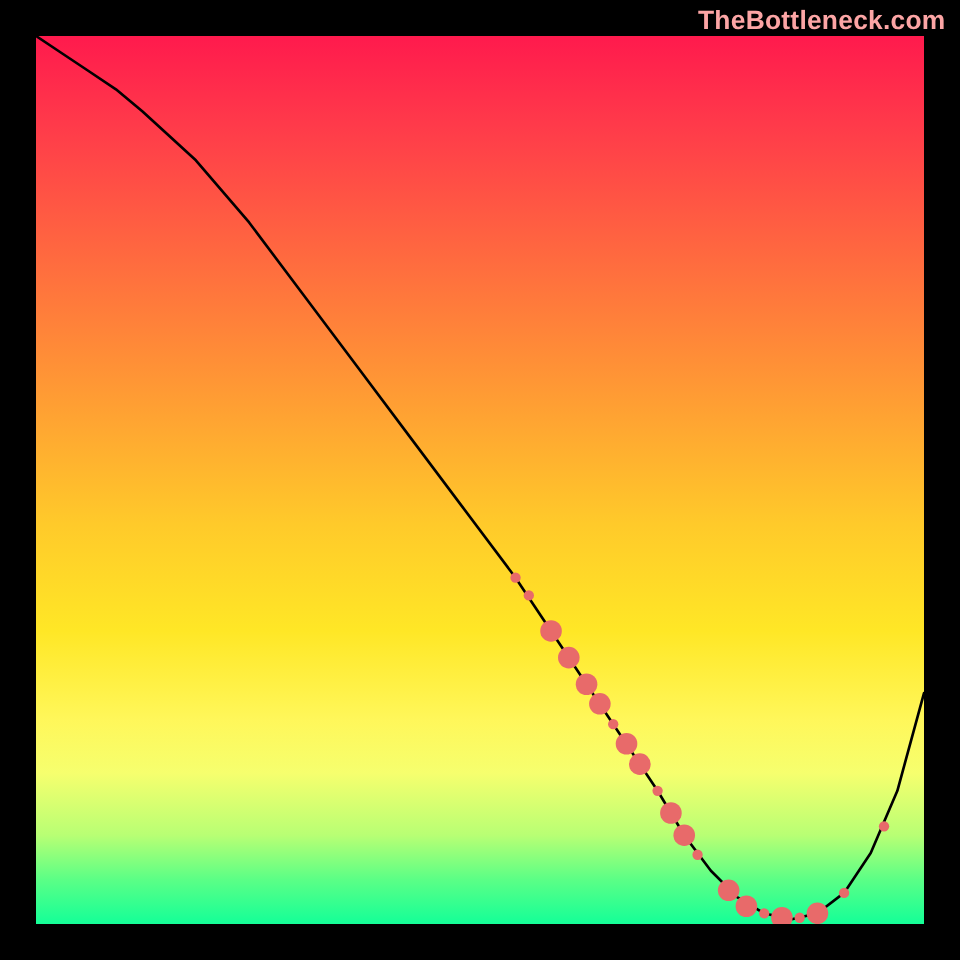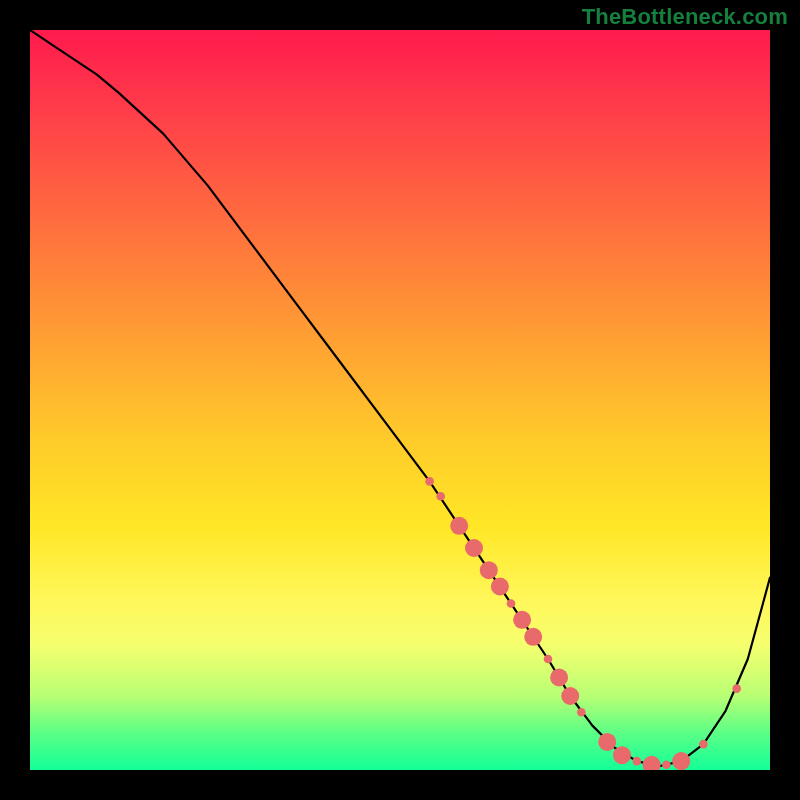--- a/index.html
+++ b/index.html
@@ -28,21 +28,21 @@
       #b8ff74 90%,
       #5bff86 95%,
       #14ff98 100%);
   }
   .watermark {
     position: absolute;
     top: 4px;
     right: 12px;
     font-family: Arial, Helvetica, sans-serif;
     font-size: 22px;
-    color: #15803d;
+    color: #fca5a5;
     font-weight: 600;
     letter-spacing: 0.2px;
   }
   svg {
     position: absolute;
     left: 0;
     top: 0;
   }
 </style>
 </head>

